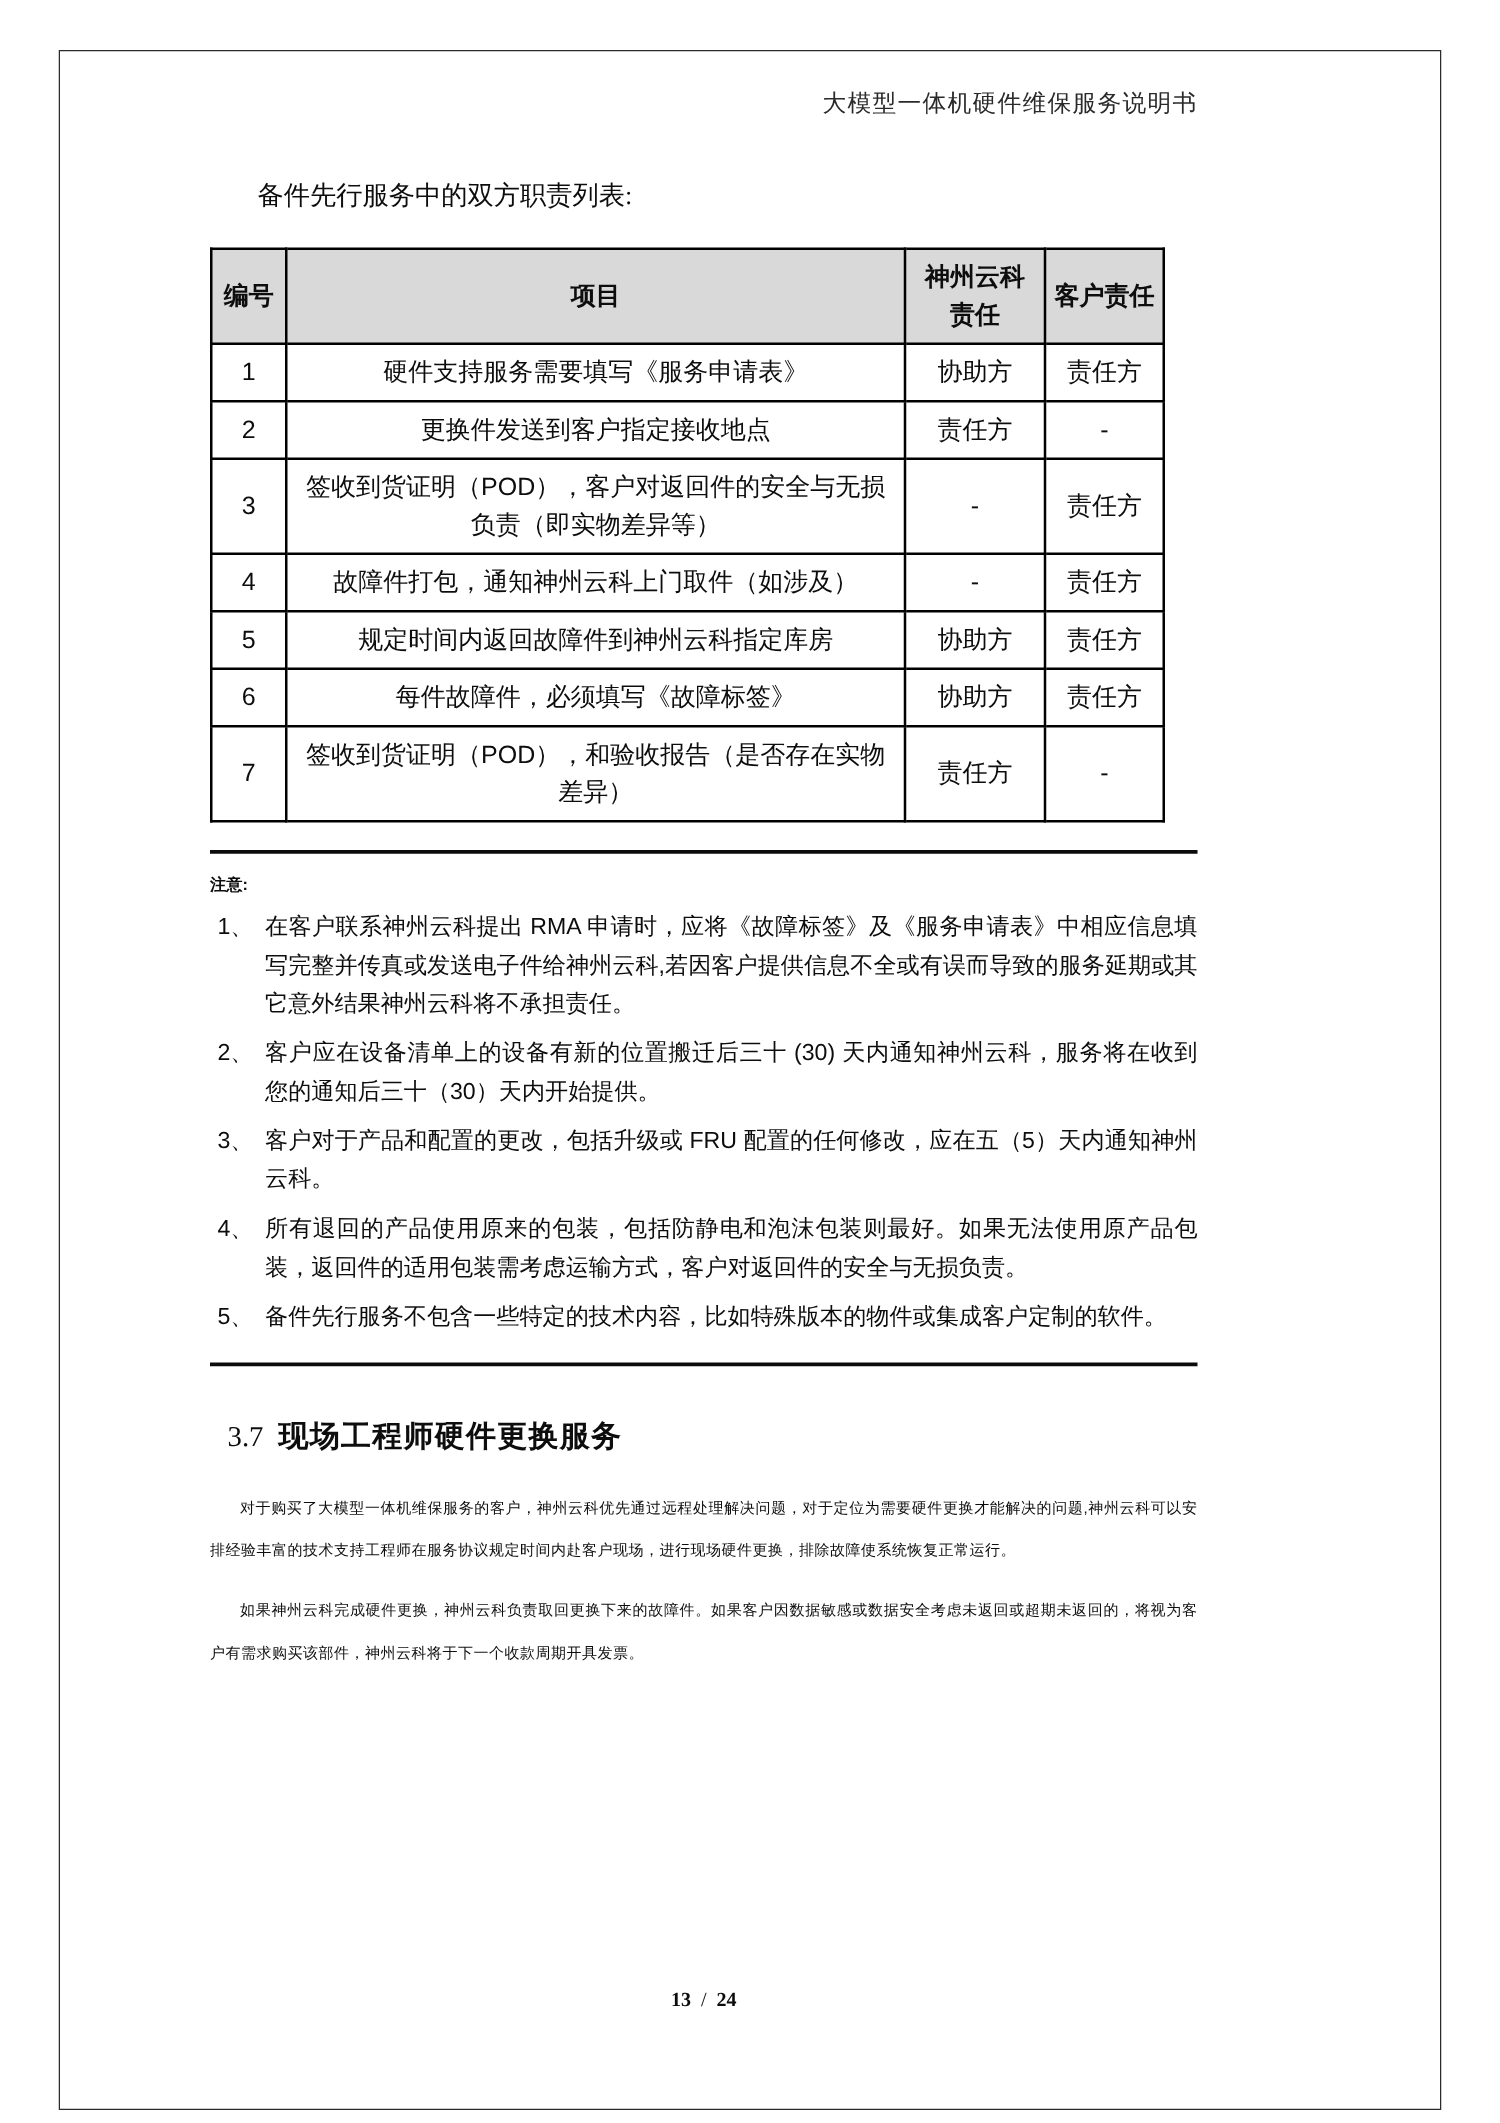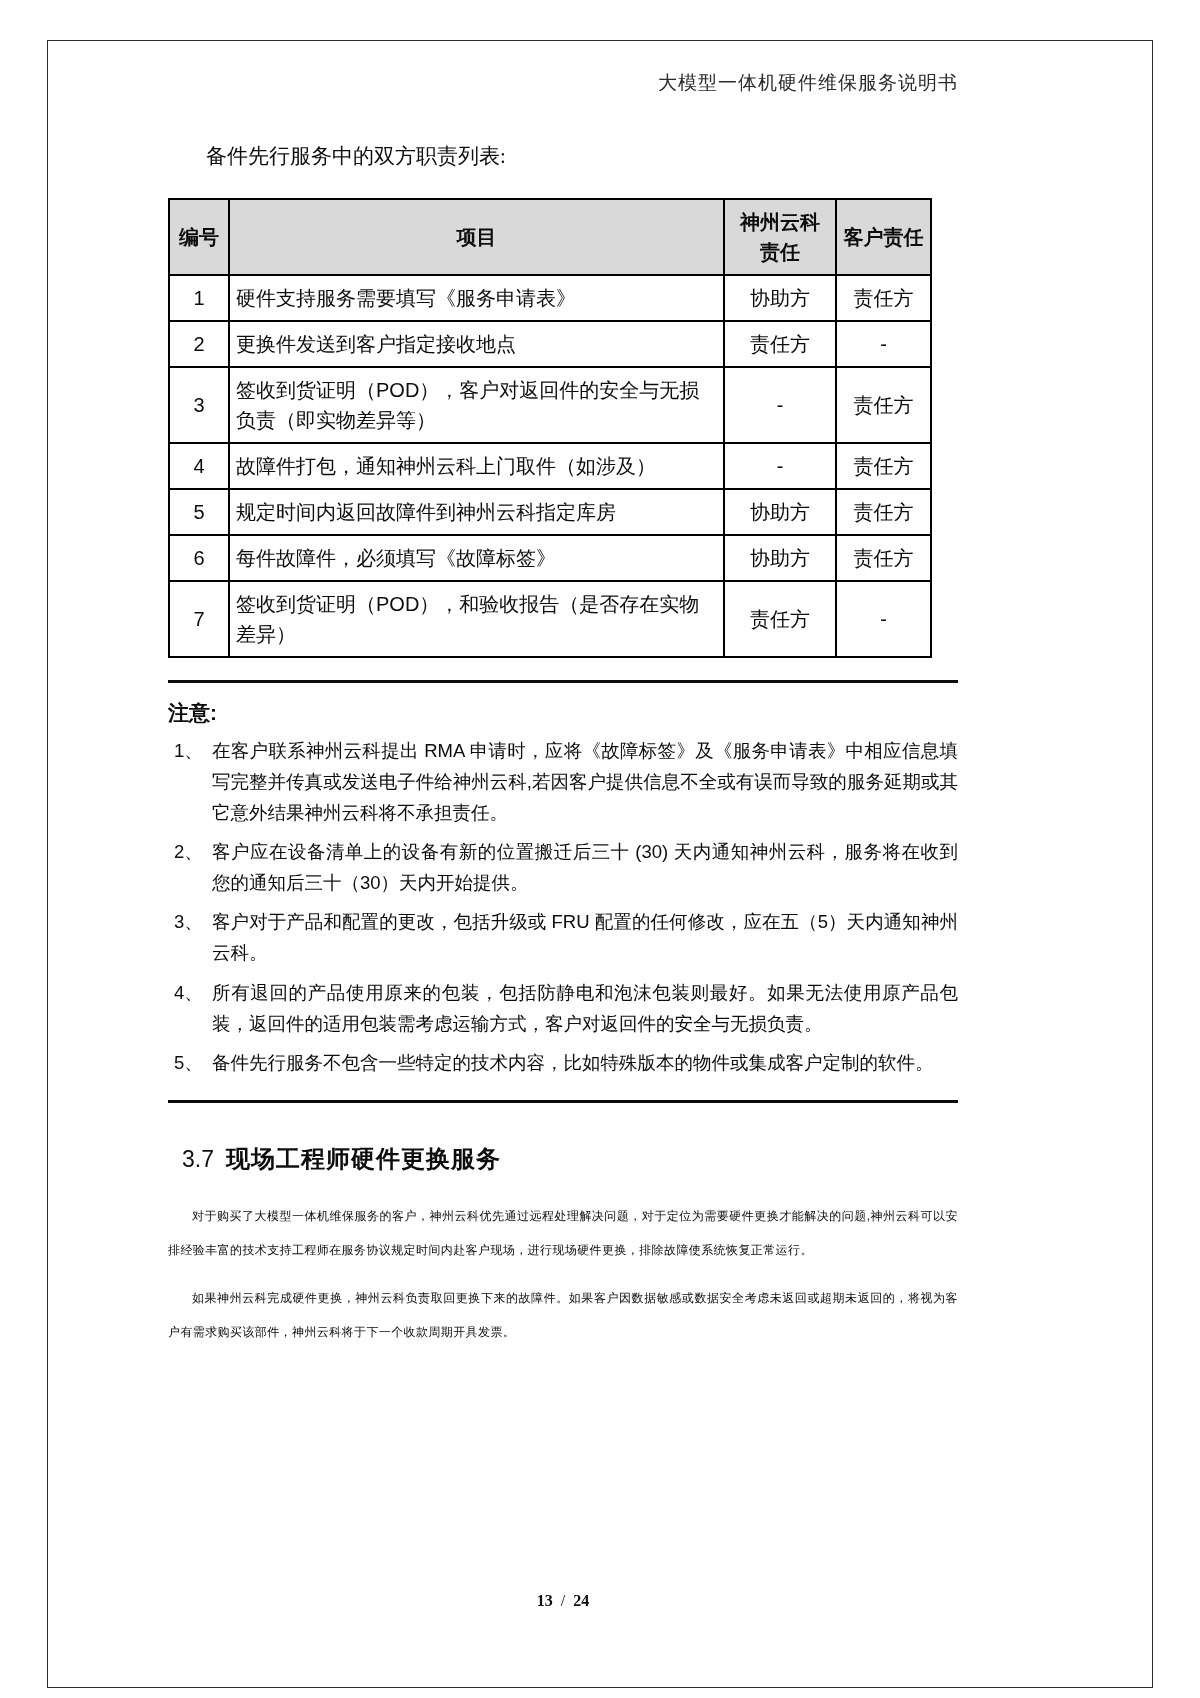--- a/index.html
+++ b/index.html
@@ -30,39 +30,39 @@
     font-size:20px;color:#0d0d0d;
   }
   table.resp th,table.resp td{
     border:2px solid #000;vertical-align:middle;
     padding:7px 6px;line-height:1.5;box-sizing:border-box;
   }
   table.resp thead th{
     background:#d9d9d9;font-weight:bold;text-align:center;
   }
   td.c-no,td.c-vendor,td.c-customer{text-align:center;}
-  td.c-item{text-align:left;padding-left:13px;padding-right:10px;}
+  td.c-item{text-align:center;padding-left:13px;padding-right:10px;}
   .hline1,.hline2{display:block;}
   .rule{
     height:3px;background:#0b0b0b;width:790px;margin-top:22px;
   }
   .notes-title{
-    margin-top:16px;font-size:21px;font-weight:bold;color:#0d0d0d;
+    margin-top:16px;font-size:13px;font-weight:bold;color:#0d0d0d;
   }
   .note-item{
     display:flex;margin-top:8px;font-size:18.5px;line-height:1.68;
     color:#0d0d0d;
   }
   .note-marker{flex:0 0 44px;padding-left:6px;box-sizing:border-box;}
   .note-text{flex:1;text-align:justify;}
   .section-heading{
     margin-top:40px;padding-left:14px;display:flex;align-items:baseline;gap:12px;
   }
   .section-number{
-    font-family:Liberation Sans, sans-serif;
+    font-family:Liberation Serif, serif;
     font-size:23px;color:#0d0d0d;
   }
   .section-title{
     font-size:24px;font-weight:bold;color:#0d0d0d;letter-spacing:1px;
   }
   .body-para{
     margin-top:24px;font-size:12px;line-height:2.85;letter-spacing:0.4px;
     text-indent:2em;text-align:justify;color:#0d0d0d;
   }
   .body-para + .body-para{margin-top:14px;}

